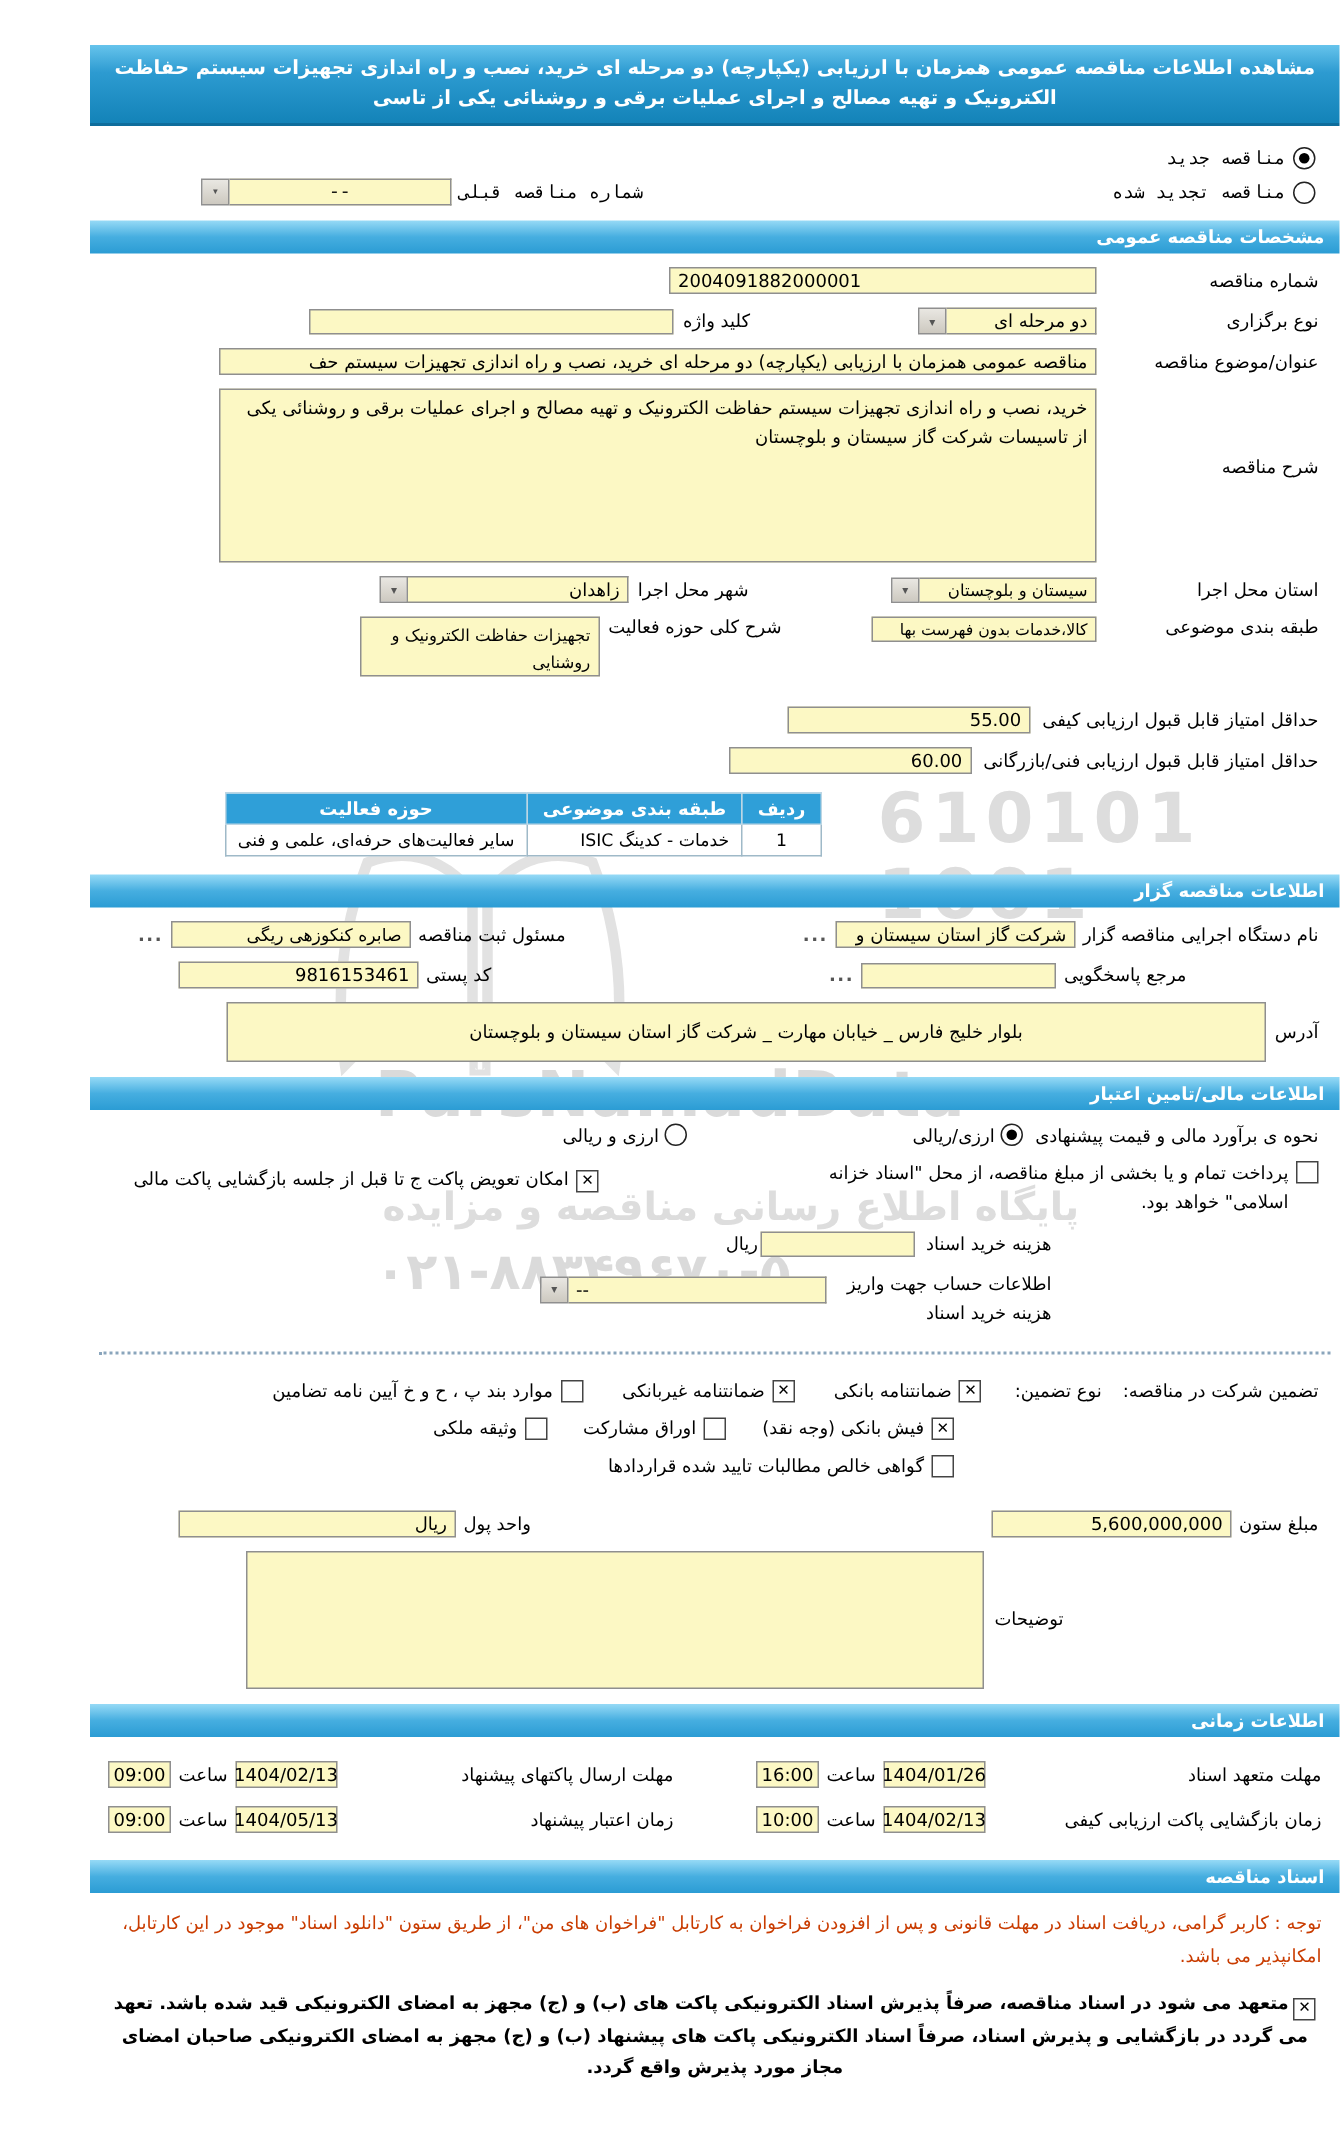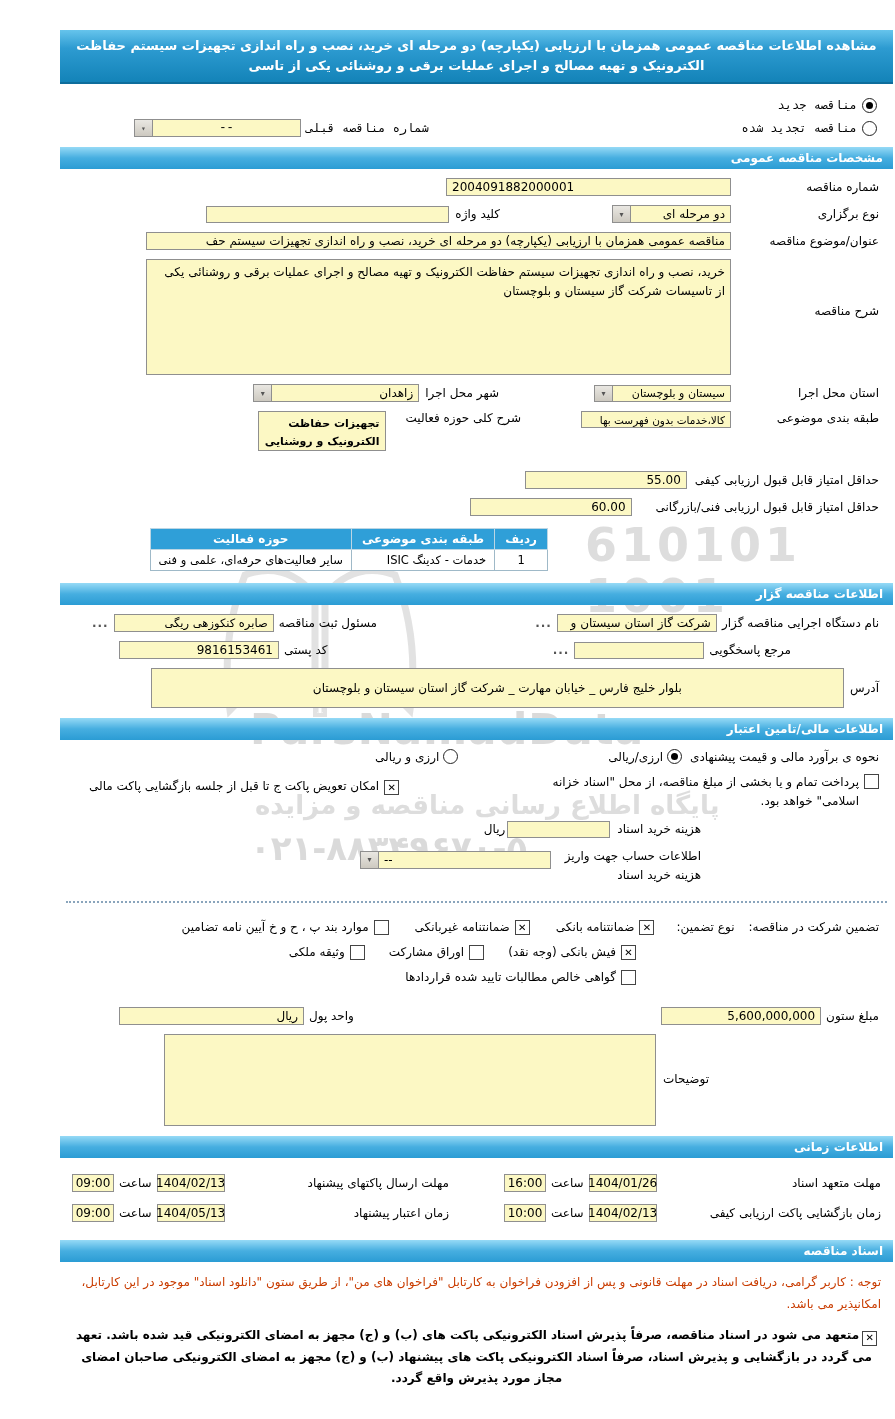--- a/index.html
+++ b/index.html
@@ -125,30 +125,30 @@
     <span class="lbl" style="margin-right:95px;margin-left:6px;">شهر محل اجرا</span>
     <span class="combo">
       <span class="fld" style="width:147px;">زاهدان</span>
       <span class="combo-btn">▾</span>
     </span>
   </div>
 
   <div class="row top">
     <span class="lbl lblcol">طبقه بندی موضوعی</span>
     <span class="fld" style="width:150px;font-size:10.5px;">کالا،خدمات بدون فهرست بها</span>
-    <span class="lbl" style="margin-right:60px;margin-left:20px;">شرح کلی حوزه فعالیت</span>
-    <span class="fld area" style="width:128px;height:40px;font-size:11px;font-weight:bold;">تجهیزات حفاظت الکترونیک و روشنایی</span>
+    <span class="lbl" style="margin-right:60px;margin-left:6px;">شرح کلی حوزه فعالیت</span>
+    <span class="fld area" style="width:160px;height:40px;font-size:11px;">تجهیزات حفاظت الکترونیک و روشنایی</span>
   </div>
 
   <div class="row" style="margin-top:20px;">
     <span class="lbl" style="margin-left:8px;">حداقل امتیاز قابل قبول ارزیابی کیفی</span>
     <span class="fld numright" style="width:162px;">55.00</span>
   </div>
   <div class="row">
-    <span class="lbl" style="margin-left:24px;">حداقل امتیاز قابل قبول ارزیابی فنی/بازرگانی</span>
+    <span class="lbl" style="margin-left:8px;">حداقل امتیاز قابل قبول ارزیابی فنی/بازرگانی</span>
     <span class="fld numright" style="width:162px;">60.00</span>
   </div>
 
   <table class="tbl">
     <thead>
       <tr>
         <th>ردیف</th>
         <th>طبقه بندی موضوعی</th>
         <th>حوزه فعالیت</th>
       </tr>

